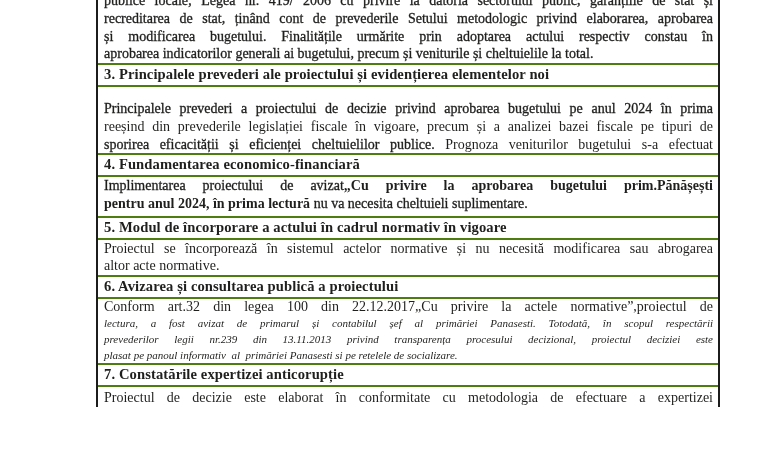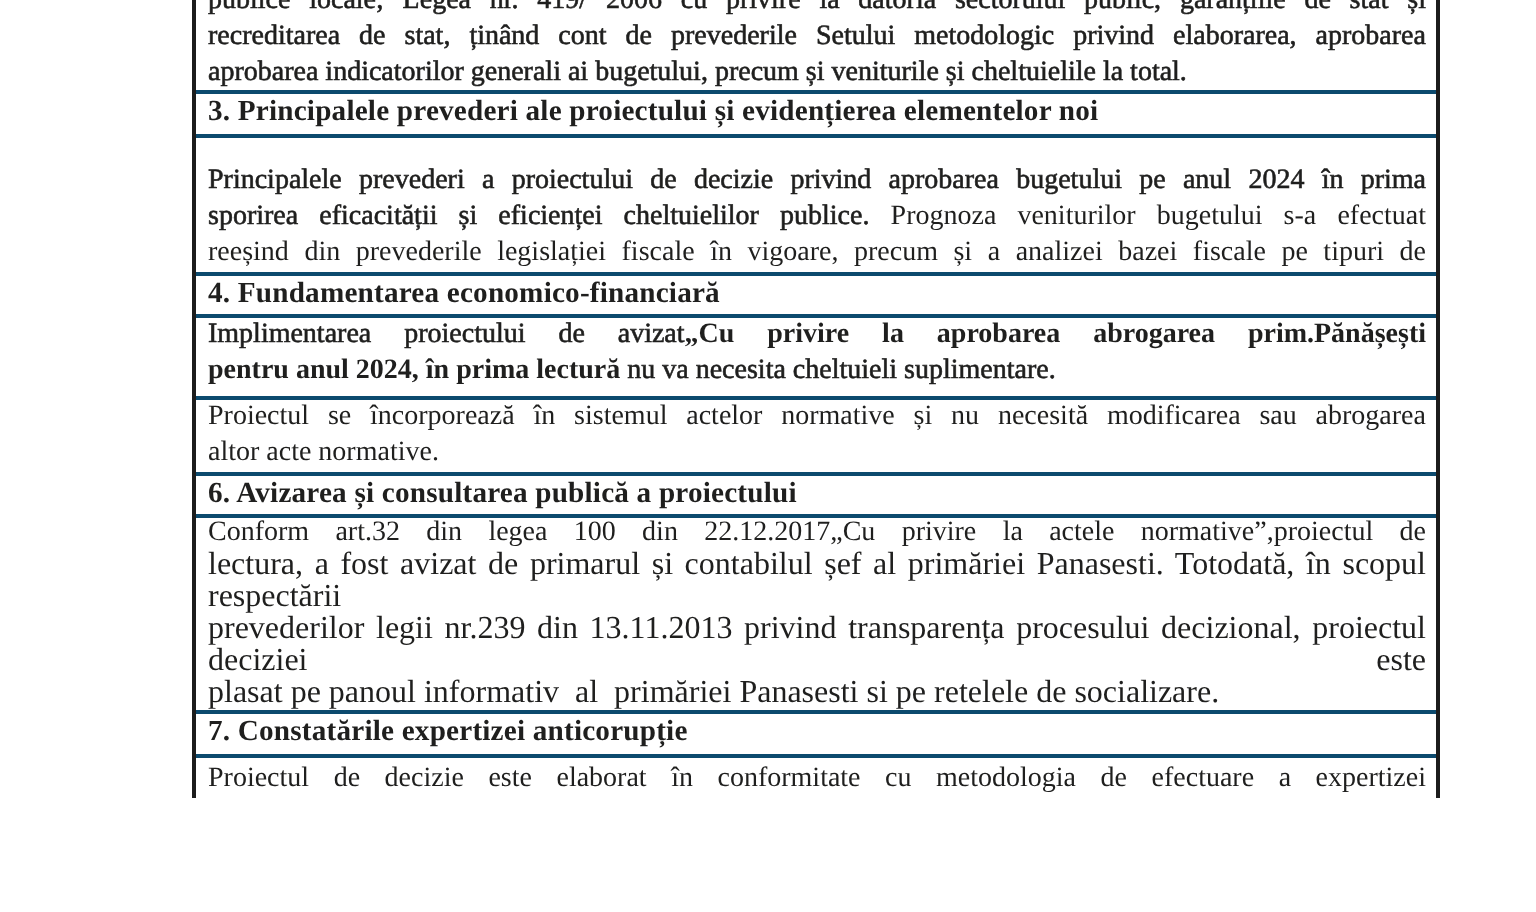--- a/index.html
+++ b/index.html
@@ -18,64 +18,66 @@
   .doc-table {
     margin-left: 96px;
     margin-top: -10px;
     width: 624px;
     box-sizing: border-box;
     border-left: 2px solid #1c1c1c;
     border-right: 2px solid #1c1c1c;
     background: #ffffff;
   }
   .row { box-sizing: border-box; }
-  .row + .row { border-top: 2px solid #0c4a6e; }
+  .row + .row { border-top: 2px solid #4d7c0f; }
   .hrow {
     font-weight: 700;
     font-size: 14.6px;
     line-height: 17.8px;
     padding: 1px 5px 1px 6px;
     text-align: left;
     letter-spacing: 0.1px;
   }
   .brow {
     font-size: 14px;
     line-height: 17.8px;
     padding: 0 5px 0 6px;
   }
   .ln {
     text-align: justify;
     text-align-last: justify;
   }
   .ln.last { text-align-last: left; }
-  .ln.c { font-size: 16px; }
+  .ln.c { font-size: 11px; font-style: italic; }
   .b { font-weight: 700; }
   
   .sb { -webkit-text-stroke: 0.3px currentColor; }
 </style>
 </head>
 <body>
 
 <div class="doc-table">
     <div class="row brow" style="padding-top: 2px;">
       <div class="ln"><span class="sb">publice locale; Legea nr. 419/ 2006 cu privire la datoria sectorului public, garanțiile de stat și</span></div>
       <div class="ln"><span class="sb">recreditarea de stat, ținând cont de prevederile Setului metodologic privind elaborarea, aprobarea</span></div>
+      <div class="ln"><span class="sb">și modificarea bugetului. Finalitățile urmărite prin adoptarea actului respectiv constau în</span></div>
       <div class="ln last"><span class="sb">aprobarea indicatorilor generali ai bugetului, precum și veniturile și cheltuielile la total.</span></div>
     </div>
     <div class="row hrow"><span>3. Principalele prevederi ale proiectului și evidențierea elementelor noi</span></div>
     <div class="row brow" style="padding-top: 13px;">
       <div class="ln"><span class="sb">Principalele prevederi a proiectului de decizie privind aprobarea bugetului pe anul 2024 în prima</span></div>
+      <div class="ln"><span class="">reeșind din prevederile legislației fiscale în vigoare, precum și a analizei bazei fiscale pe tipuri de</span></div>
       <div class="ln"><span class="sb">sporirea eficacității și eficienței cheltuielilor publice.</span><span class=""> Prognoza veniturilor bugetului s-a efectuat</span></div>
-      <div class="ln"><span class="">reeșind din prevederile legislației fiscale în vigoare, precum și a analizei bazei fiscale pe tipuri de</span></div>
     </div>
     <div class="row hrow"><span>4. Fundamentarea economico-financiară</span></div>
     <div class="row brow" style="padding-bottom: 3px;">
-      <div class="ln"><span class="sb">Implimentarea proiectului de avizat</span><span class="b ">„Cu privire la aprobarea abrogarea prim.Pănășești</span></div>
+      <div class="ln"><span class="sb">Implimentarea proiectului de avizat</span><span class="b ">„Cu privire la aprobarea bugetului prim.Pănășești</span></div>
       <div class="ln last"><span class="b ">pentru anul 2024, în prima lectură </span><span class="sb">nu va necesita cheltuieli suplimentare.</span></div>
     </div>
+    <div class="row hrow"><span>5. Modul de încorporare a actului în cadrul normativ în vigoare</span></div>
     <div class="row brow">
       <div class="ln"><span class="">Proiectul se încorporează în sistemul actelor normative și nu necesită modificarea sau abrogarea</span></div>
       <div class="ln last"><span class="">altor acte normative.</span></div>
     </div>
     <div class="row hrow"><span>6. Avizarea și consultarea publică a proiectului</span></div>
     <div class="row brow" style="line-height: 16px;">
       <div class="ln"><span class="">Conform art.32 din legea 100 din 22.12.2017„Cu privire la actele normative”,proiectul de</span></div>
       <div class="ln c"><span class="">lectura, a fost avizat de primarul și contabilul șef al primăriei Panasesti. Totodată, în scopul respectării</span></div>
       <div class="ln c"><span class="">prevederilor legii nr.239 din 13.11.2013 privind transparența procesului decizional, proiectul deciziei este</span></div>
       <div class="ln last c"><span class="">plasat pe panoul informativ &nbsp;al &nbsp;primăriei Panasesti si pe retelele de socializare.</span></div>

